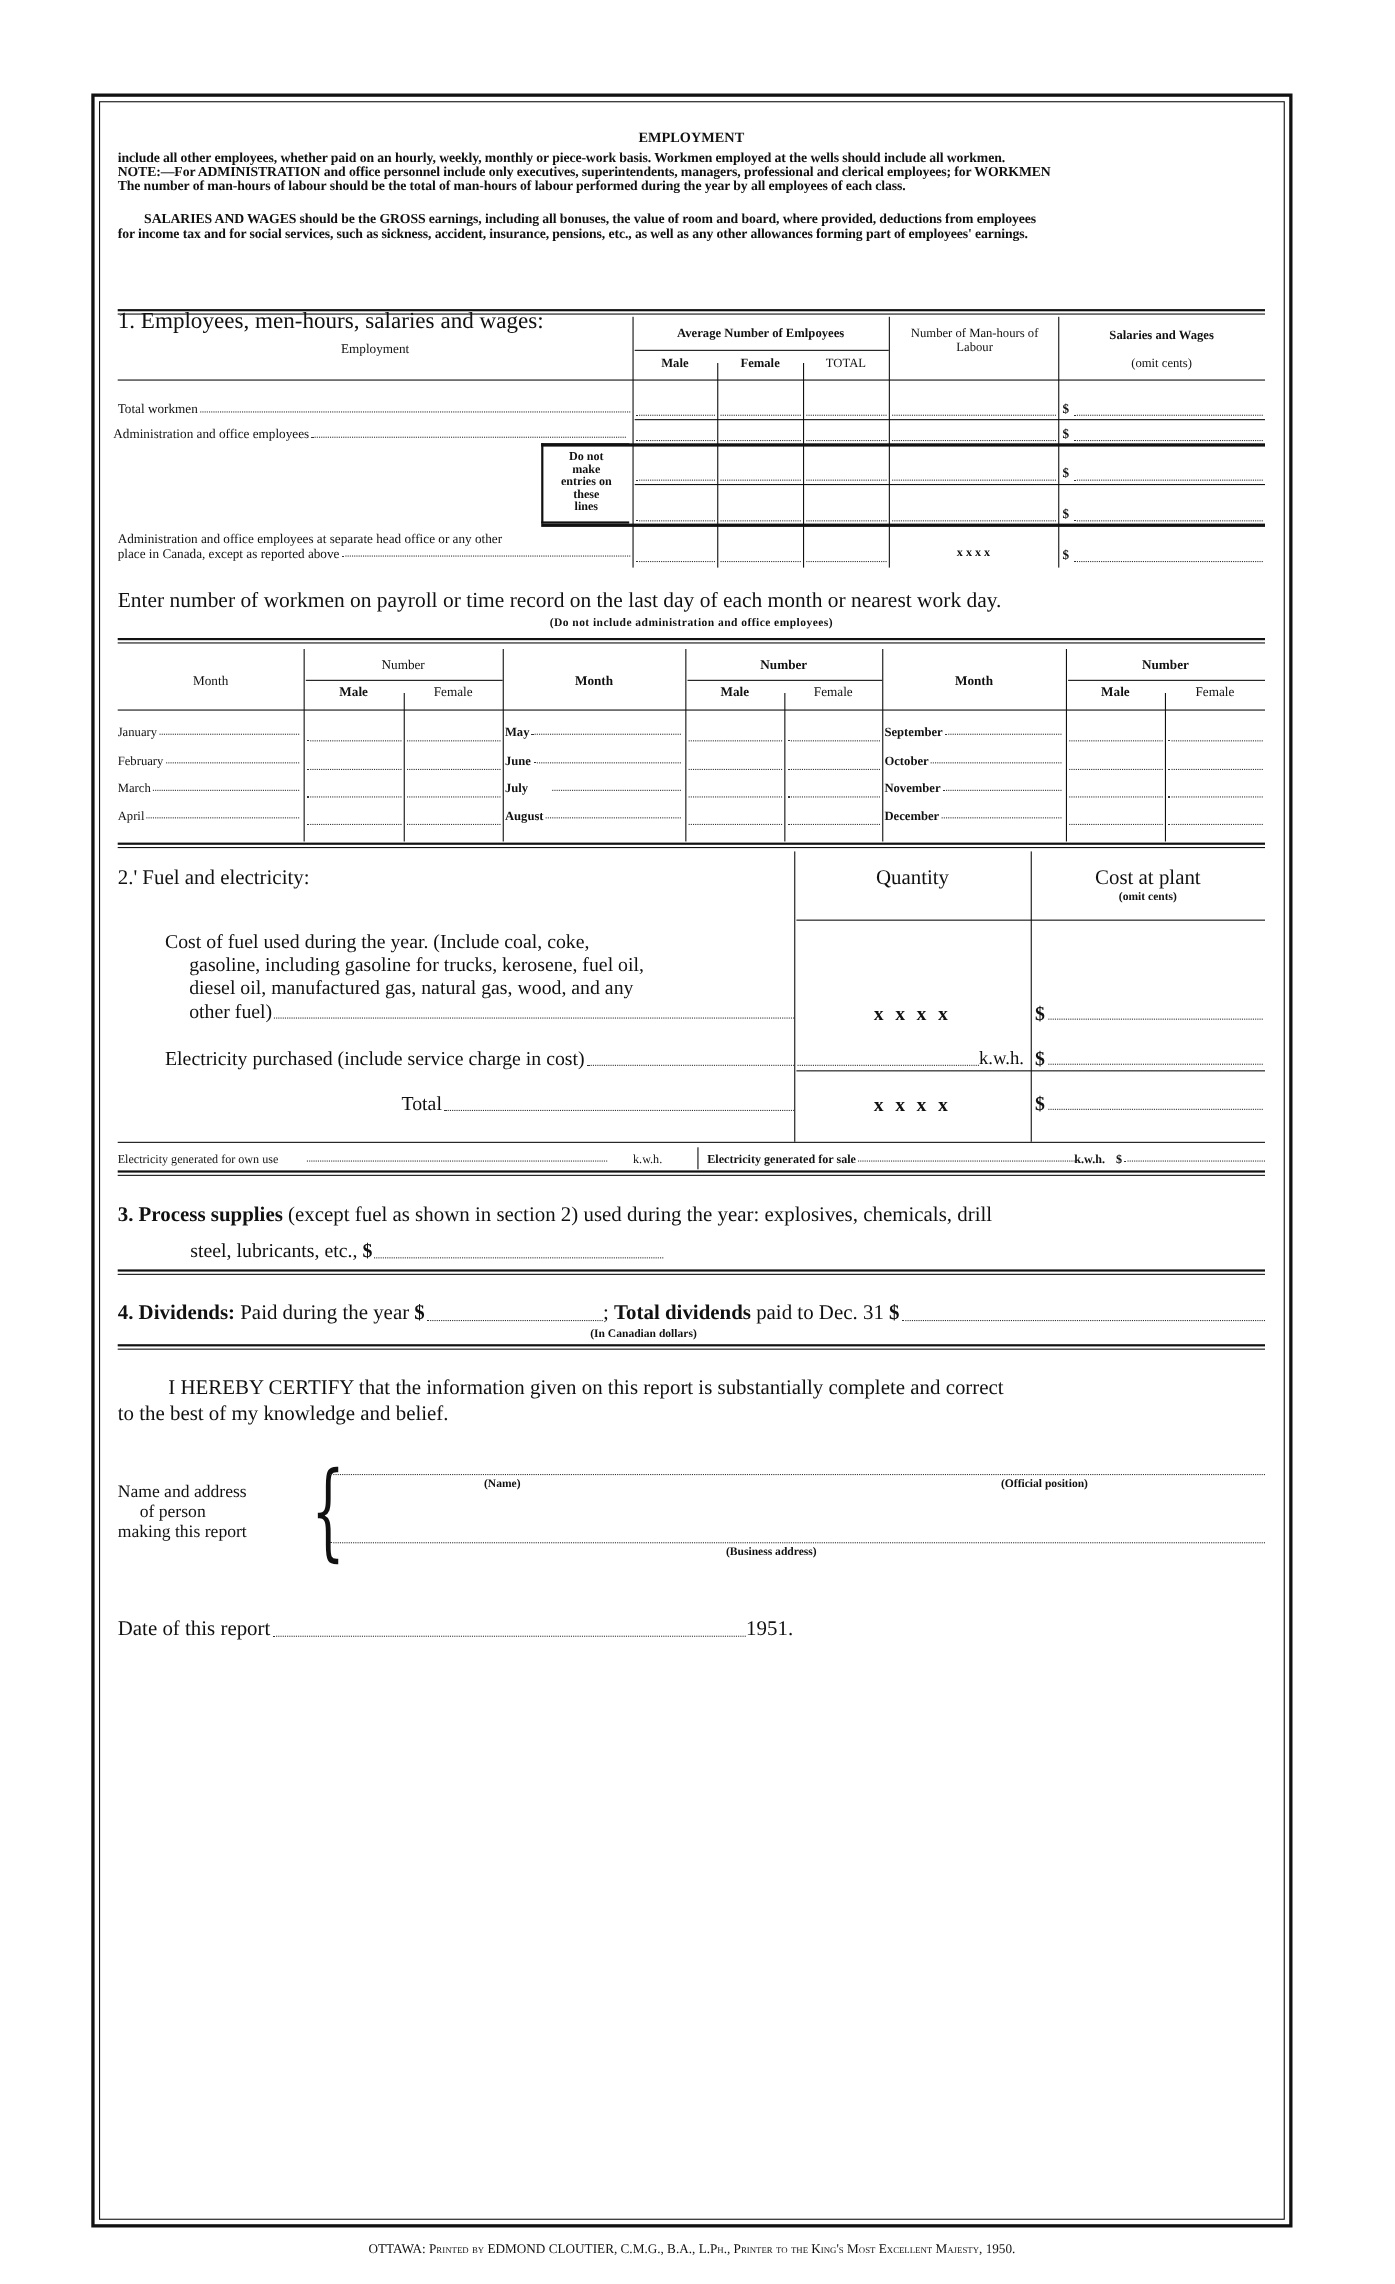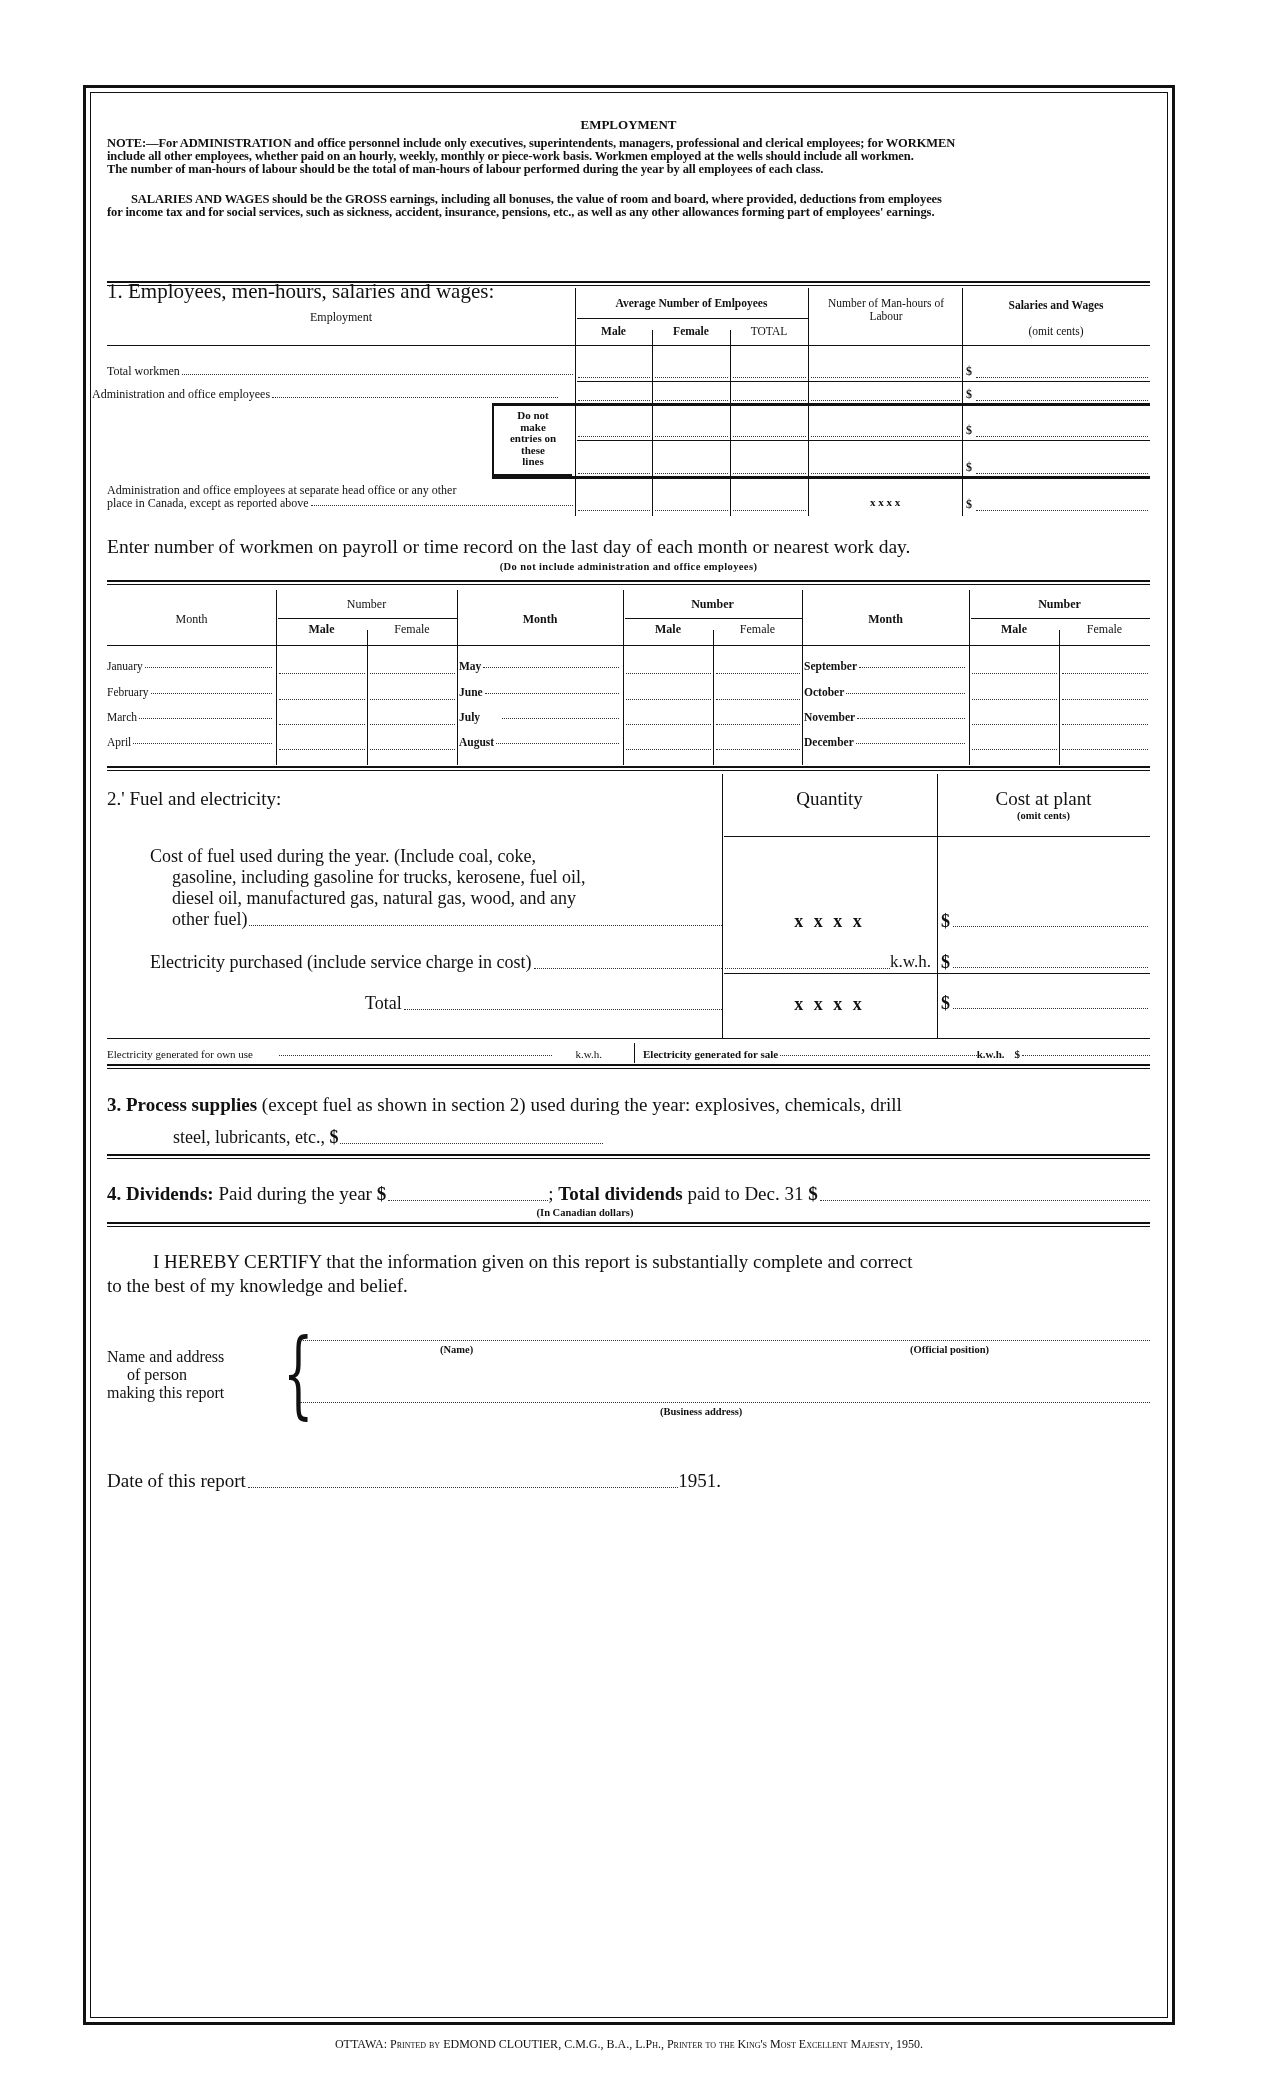--- a/index.html
+++ b/index.html
@@ -27,22 +27,22 @@
 </style>
 </head>
 <body>
 
 <div class="border-outer"></div>
 <div class="border-inner"></div>
 
 <div class="abs center bold" style="left:107px; top:117px; width:1043px; font-family:'Liberation Serif',serif; font-size:13px;">EMPLOYMENT</div>
 
 <div class="abs note" style="left:107px; top:137px; width:1060px;">
+  <div style="white-space:nowrap;">include all other employees, whether paid on an hourly, weekly, monthly or piece-work basis.   Workmen employed at the wells should include all workmen.</div>
   <div style="white-space:nowrap;">NOTE:—For ADMINISTRATION and office personnel include only executives, superintendents, managers, professional and clerical employees; for WORKMEN</div>
-  <div style="white-space:nowrap;">include all other employees, whether paid on an hourly, weekly, monthly or piece-work basis.   Workmen employed at the wells should include all workmen.</div>
   <div style="white-space:nowrap;">The number of man-hours of labour should be the total of man-hours of labour performed during the year by all employees of each class.</div>
 </div>
 <div class="abs note" style="left:107px; top:193px; width:1060px;">
   <div style="white-space:nowrap; padding-left:24px;">SALARIES AND WAGES should be the GROSS earnings, including all bonuses, the value of room and board, where provided, deductions from employees</div>
   <div style="white-space:nowrap;">for income tax and for social services, such as sickness, accident, insurance, pensions, etc., as well as any other allowances forming part of employees' earnings.</div>
 </div>
 
 <div class="abs t-lg" style="left:107px; top:243px;margin-top:36px;">1. Employees, men-hours, salaries and wages:</div>
 
 <div class="hr-double" style="top:281px;"></div>
@@ -69,21 +69,21 @@
     <span class="fill"></span>
 </div>
 <div class="dots" style="left:578px; top:377px; width:72px;"></div>
 <div class="dots" style="left:655px; top:377px; width:73px;"></div>
 <div class="dots" style="left:733px; top:377px; width:73px;"></div>
 <div class="dots" style="left:811px; top:377px; width:149px;"></div>
 <div class="abs t-sm bold" style="left:966px; top:364px;">$</div>
 <div class="dots" style="left:976px; top:377px; width:172px;"></div>
 <div class="hr-single" style="left:577px; top:381px; width:573px;"></div>
 
-<div class="abs t-sm label-dots" style="left:92px; top:387px; width:466px;">
+<div class="abs t-sm label-dots" style="left:103px; top:387px; width:466px;">
   <span>Administration and office employees</span>
     <span class="fill"></span>
 </div>
 <div class="dots" style="left:578px; top:400px; width:72px;"></div>
 <div class="dots" style="left:655px; top:400px; width:73px;"></div>
 <div class="dots" style="left:733px; top:400px; width:73px;"></div>
 <div class="dots" style="left:811px; top:400px; width:149px;"></div>
 <div class="abs t-sm bold" style="left:966px; top:387px;">$</div>
 <div class="dots" style="left:976px; top:400px; width:172px;"></div>
 <div class="hr-thick" style="left:492px; top:403px; width:658px;"></div>

